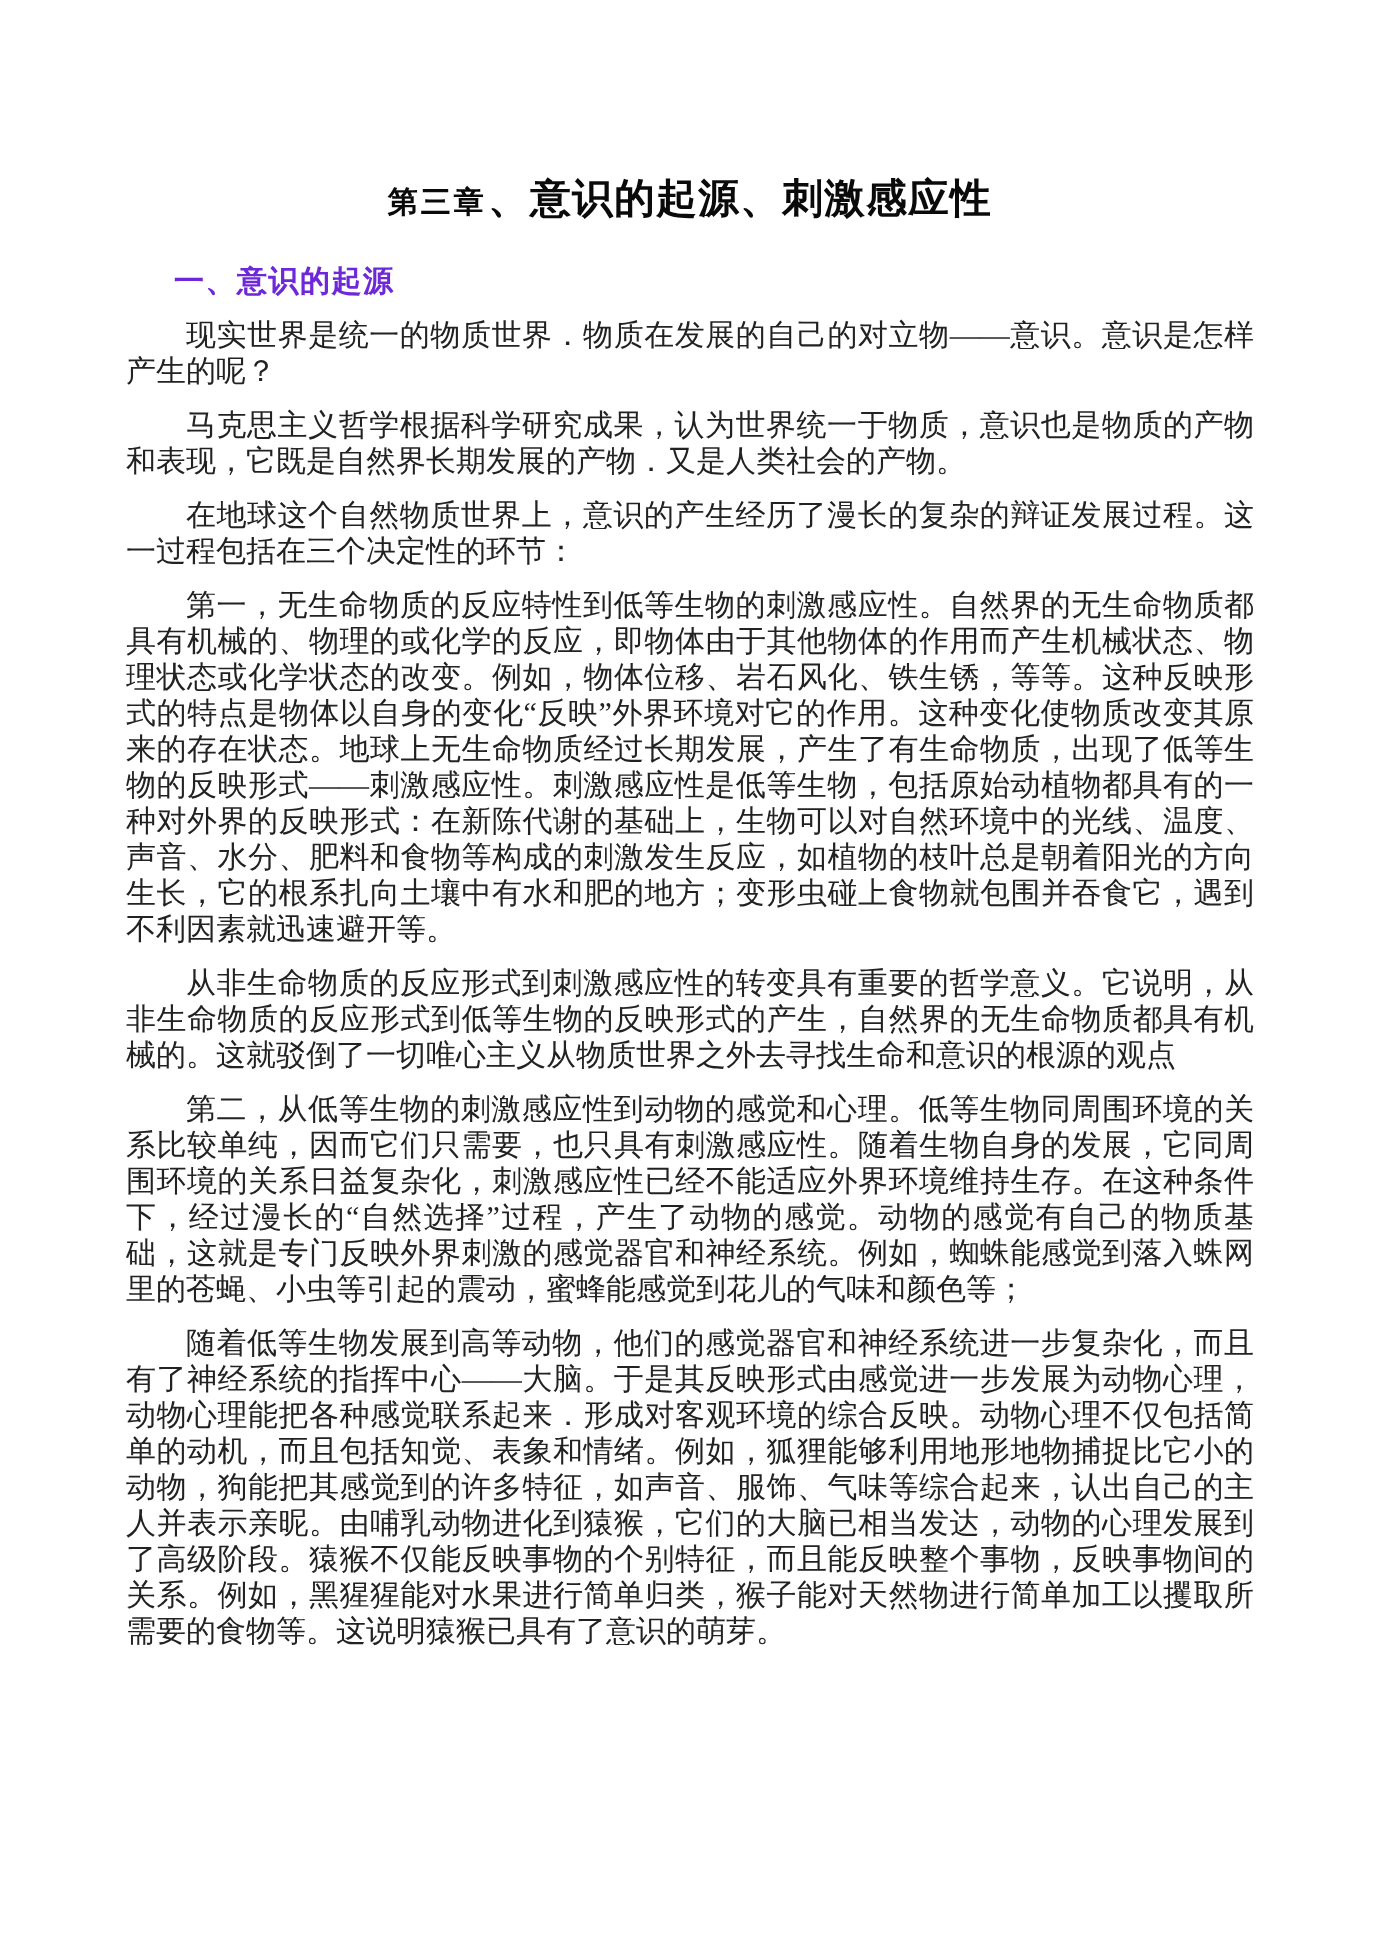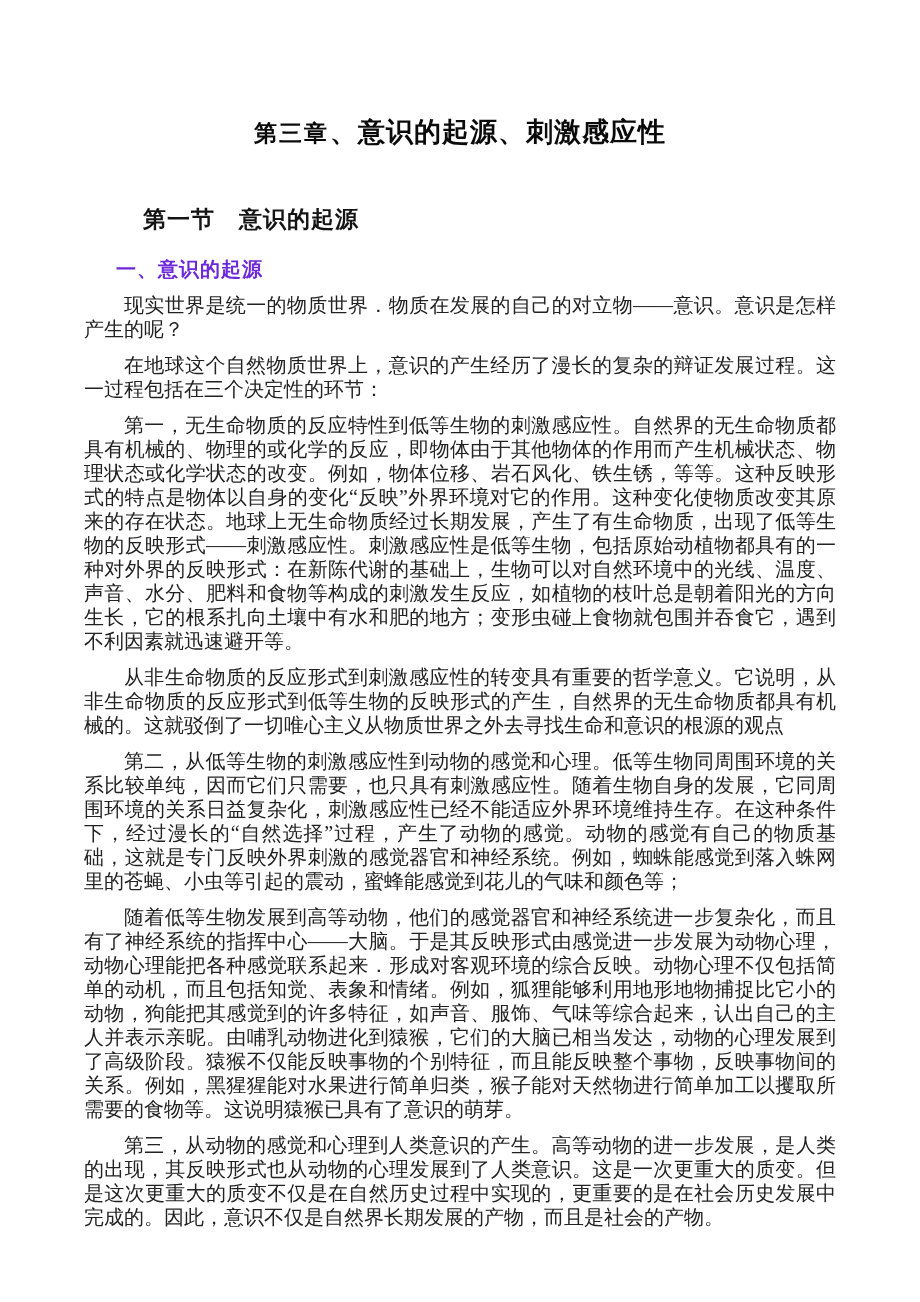--- a/index.html
+++ b/index.html
@@ -24,21 +24,21 @@
     font-weight: bold;
     font-size: 27px;
     line-height: 32px;
     letter-spacing: 1px;
     color: #0a0a0a;
     white-space: nowrap;
   }
   .chapter-title .title-prefix {
     font-family: Liberation Sans, sans-serif;
     font-weight: 900;
-    font-size: 23px;
+    font-size: 20px;
     letter-spacing: 2px;
     margin-right: 1px;
   }
   .section-heading {
     margin: 57px 0 0 143px;
     font-family: "Liberation Sans", "DejaVu Sans", sans-serif;
     font-weight: bold;
     font-size: 23px;
     line-height: 26px;
     color: #141414;
@@ -67,27 +67,26 @@
     text-indent: 2em;
   }
 </style>
 </head>
 <body>
 
 <div class="page">
 
   <h1 class="chapter-title"><span class="title-prefix">第三章</span><span class="title-rest">、意识的起源、刺激感应性</span></h1>
 
-  <h2 class="section-heading">第一节　意识的起源</h2>
 
   <h3 class="subsection-heading">一、意识的起源</h3>
 
   <div class="body-text">
     <p>现实世界是统一的物质世界．物质在发展的自己的对立物——意识。意识是怎样产生的呢？</p>
+    <p>马克思主义哲学根据科学研究成果，认为世界统一于物质，意识也是物质的产物和表现，它既是自然界长期发展的产物．又是人类社会的产物。</p>
     <p>在地球这个自然物质世界上，意识的产生经历了漫长的复杂的辩证发展过程。这一过程包括在三个决定性的环节：</p>
     <p>第一，无生命物质的反应特性到低等生物的刺激感应性。自然界的无生命物质都具有机械的、物理的或化学的反应，即物体由于其他物体的作用而产生机械状态、物理状态或化学状态的改变。例如，物体位移、岩石风化、铁生锈，等等。这种反映形式的特点是物体以自身的变化“反映”外界环境对它的作用。这种变化使物质改变其原来的存在状态。地球上无生命物质经过长期发展，产生了有生命物质，出现了低等生物的反映形式——刺激感应性。刺激感应性是低等生物，包括原始动植物都具有的一种对外界的反映形式：在新陈代谢的基础上，生物可以对自然环境中的光线、温度、声音、水分、肥料和食物等构成的刺激发生反应，如植物的枝叶总是朝着阳光的方向生长，它的根系扎向土壤中有水和肥的地方；变形虫碰上食物就包围并吞食它，遇到不利因素就迅速避开等。</p>
     <p>从非生命物质的反应形式到刺激感应性的转变具有重要的哲学意义。它说明，从非生命物质的反应形式到低等生物的反映形式的产生，自然界的无生命物质都具有机械的。这就驳倒了一切唯心主义从物质世界之外去寻找生命和意识的根源的观点</p>
     <p>第二，从低等生物的刺激感应性到动物的感觉和心理。低等生物同周围环境的关系比较单纯，因而它们只需要，也只具有刺激感应性。随着生物自身的发展，它同周围环境的关系日益复杂化，刺激感应性已经不能适应外界环境维持生存。在这种条件下，经过漫长的“自然选择”过程，产生了动物的感觉。动物的感觉有自己的物质基础，这就是专门反映外界刺激的感觉器官和神经系统。例如，蜘蛛能感觉到落入蛛网里的苍蝇、小虫等引起的震动，蜜蜂能感觉到花儿的气味和颜色等；</p>
     <p>随着低等生物发展到高等动物，他们的感觉器官和神经系统进一步复杂化，而且有了神经系统的指挥中心——大脑。于是其反映形式由感觉进一步发展为动物心理，动物心理能把各种感觉联系起来．形成对客观环境的综合反映。动物心理不仅包括简单的动机，而且包括知觉、表象和情绪。例如，狐狸能够利用地形地物捕捉比它小的动物，狗能把其感觉到的许多特征，如声音、服饰、气味等综合起来，认出自己的主人并表示亲昵。由哺乳动物进化到猿猴，它们的大脑已相当发达，动物的心理发展到了高级阶段。猿猴不仅能反映事物的个别特征，而且能反映整个事物，反映事物间的关系。例如，黑猩猩能对水果进行简单归类，猴子能对天然物进行简单加工以攫取所需要的食物等。这说明猿猴已具有了意识的萌芽。</p>
-    <p>第三，从动物的感觉和心理到人类意识的产生。高等动物的进一步发展，是人类的出现，其反映形式也从动物的心理发展到了人类意识。这是一次更重大的质变。但是这次更重大的质变不仅是在自然历史过程中实现的，更重要的是在社会历史发展中完成的。因此，意识不仅是自然界长期发展的产物，而且是社会的产物。</p>
   </div>
 
 </div>
 
 </body></html>

